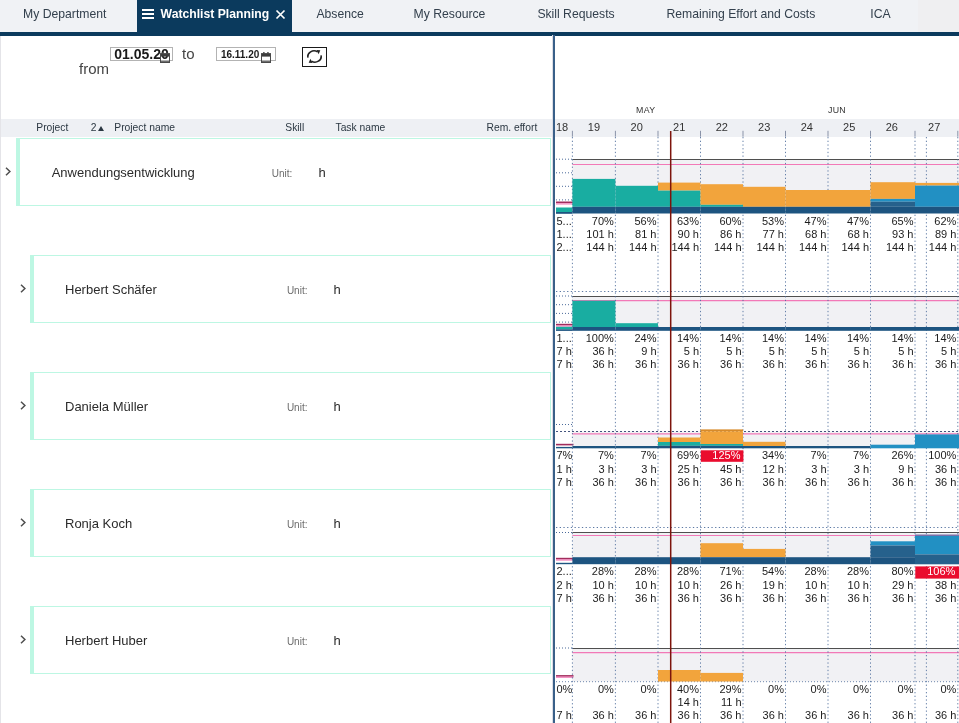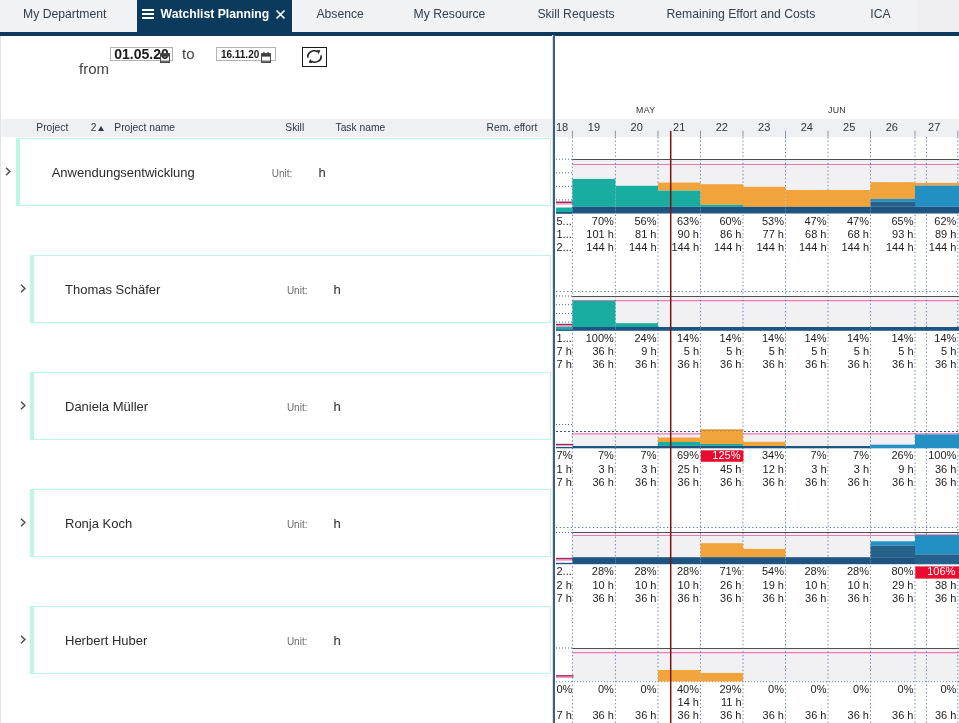--- a/index.html
+++ b/index.html
@@ -69,21 +69,21 @@
 <div class="abs hd" style="left:114.3px">Project name</div>
 <div class="abs hd" style="left:285.3px">Skill</div>
 <div class="abs hd" style="left:335.5px">Task name</div>
 <div class="abs hd" style="left:486.5px">Rem. effort</div>
 
 <div class="abs" style="left:16px;top:137.5px;width:535px;height:68px;background:#fff;border:1.5px solid #bdf7e3;border-left:4.5px solid #bdf7e3"></div>
 <div class="abs nm" style="left:51.7px;top:166.0px">Anwendungsentwicklung</div>
 <div class="abs un" style="left:271.8px;top:167.0px">Unit:</div>
 <div class="abs nm" style="left:318.5px;top:166.0px">h</div>
 <div class="abs" style="left:30px;top:254.5px;width:521px;height:68px;background:#fff;border:1.5px solid #bdf7e3;border-left:4.5px solid #bdf7e3"></div>
-<div class="abs nm" style="left:65px;top:283.0px">Thomas Schäfer</div>
+<div class="abs nm" style="left:65px;top:283.0px">Herbert Schäfer</div>
 <div class="abs un" style="left:286.9px;top:284.0px">Unit:</div>
 <div class="abs nm" style="left:333.6px;top:283.0px">h</div>
 <div class="abs" style="left:30px;top:371.5px;width:521px;height:68px;background:#fff;border:1.5px solid #bdf7e3;border-left:4.5px solid #bdf7e3"></div>
 <div class="abs nm" style="left:65px;top:400.0px">Daniela Müller</div>
 <div class="abs un" style="left:286.9px;top:401.0px">Unit:</div>
 <div class="abs nm" style="left:333.6px;top:400.0px">h</div>
 <div class="abs" style="left:30px;top:488.5px;width:521px;height:68px;background:#fff;border:1.5px solid #bdf7e3;border-left:4.5px solid #bdf7e3"></div>
 <div class="abs nm" style="left:65px;top:517.0px">Ronja Koch</div>
 <div class="abs un" style="left:286.9px;top:518.0px">Unit:</div>
 <div class="abs nm" style="left:333.6px;top:517.0px">h</div>

